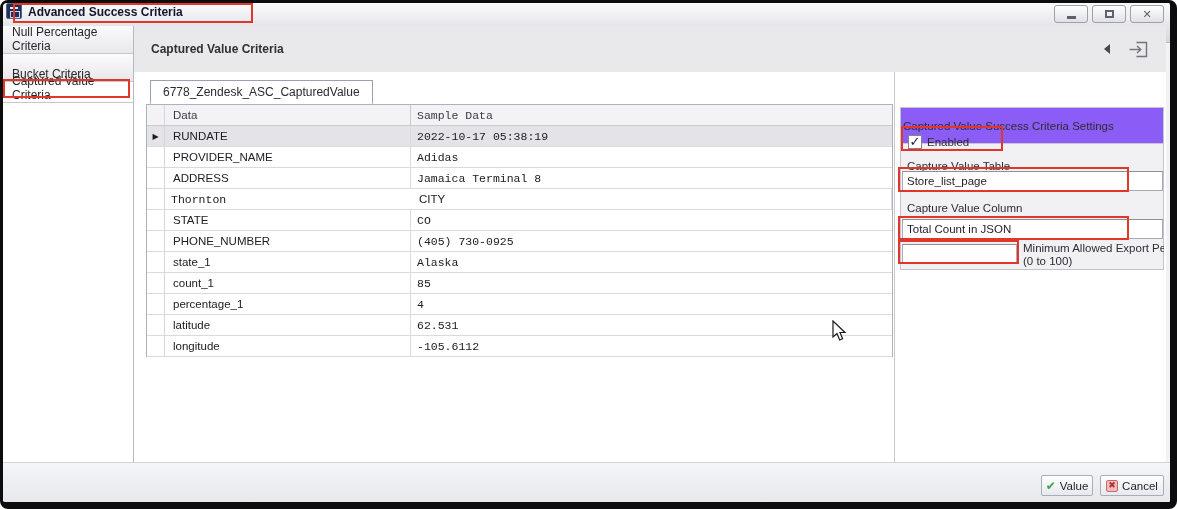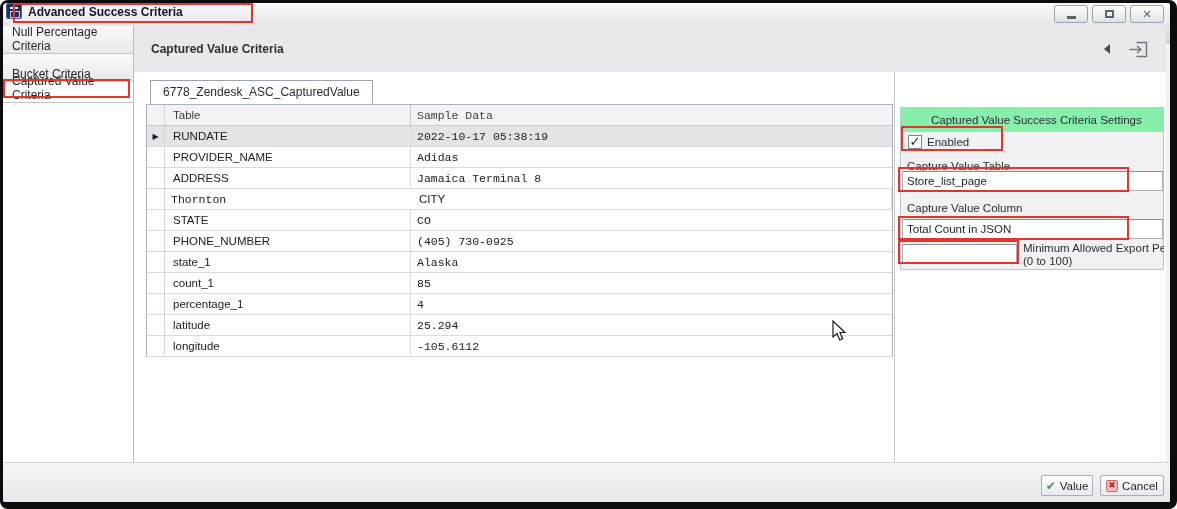--- a/index.html
+++ b/index.html
@@ -57,22 +57,22 @@
   .tcell { display:flex; align-items:center; overflow:hidden; white-space:nowrap; }
   .tind  { border-right:1px solid #d5d5da; justify-content:center; }
   .tname { padding-left:8px; border-right:1px solid #dadade; }
   .thead .tname { border-right:1px solid #c9c9cf; }
   .tsample { padding-left:6px;font-family:Liberation Mono, monospace; }
   .arrow { font-size:8px; color:#1b1b1f; }
 
   
   .panel { position:absolute; left:900px; top:107px; width:264px; height:163px;
            background:#f1f1f4; border:1px solid #c3c3ca; font-size:11.5px; color:#2c2c34; }
-  .panel-header { height:24px; background:#86efac; border-bottom:1px solid #cacace;
-                  display:flex; align-items:center; padding-left:30px; }
+  .panel-header { height:36px; background:#8b5cf6; border-bottom:1px solid #cacace;
+                  display:flex; align-items:center; padding-left:2px; }
   .check-row { position:absolute; left:7px; top:27px; display:flex; align-items:center; gap:5px; }
   .checkbox { width:14px; height:14px; background:#ffffff; border:1px solid #84848e;
               display:flex; align-items:center; justify-content:center; }
   .checkbox .check { display:none; font-size:13px; font-weight:bold; color:#20203c; line-height:1; margin-top:-2px; }
   .checkbox.checked .check { display:block; }
   .field-label { position:absolute; left:6px; white-space:nowrap; }
   .txt-input { position:absolute; left:1px; height:20px; border:1px solid #a9aab2; border-top-color:#8d8e96;
                background:#fff; font-family:inherit; font-size:11.5px; color:#1e1e24; padding:0 4px; }
   .min-label { position:absolute; left:122px; top:134px; width:141px; line-height:13px;
                white-space:nowrap; overflow:hidden; }
@@ -155,21 +155,21 @@
   <div class="content-bg"></div>
   <div class="v-divider"></div>
 
   <div class="tab">
     <span>6778_Zendesk_ASC_CapturedValue</span>
   </div>
 
   <div class="grid">
     <div class="trow thead">
       <div class="tcell tind"></div>
-      <div class="tcell tname">Table</div>
+      <div class="tcell tname">Data</div>
       <div class="tcell tsample">Sample Data</div>
     </div>
     <div>
 
         <div class="trow selected">
           <div class="tcell tind">
             <span class="arrow">▶</span>
           </div>
           <div class="tcell tname">RUNDATE</div>
           <div class="tcell tsample">2022-10-17 05:38:19</div>
@@ -237,21 +237,21 @@
           </div>
           <div class="tcell tname">percentage_1</div>
           <div class="tcell tsample">4</div>
         </div>
 
         <div class="trow">
           <div class="tcell tind">
             <span class="arrow" style="visibility: hidden;">▶</span>
           </div>
           <div class="tcell tname">latitude</div>
-          <div class="tcell tsample">25.294</div>
+          <div class="tcell tsample">62.531</div>
         </div>
 
         <div class="trow">
           <div class="tcell tind">
             <span class="arrow" style="visibility: hidden;">▶</span>
           </div>
           <div class="tcell tname">longitude</div>
           <div class="tcell tsample">-105.6112</div>
         </div>
       </div>

